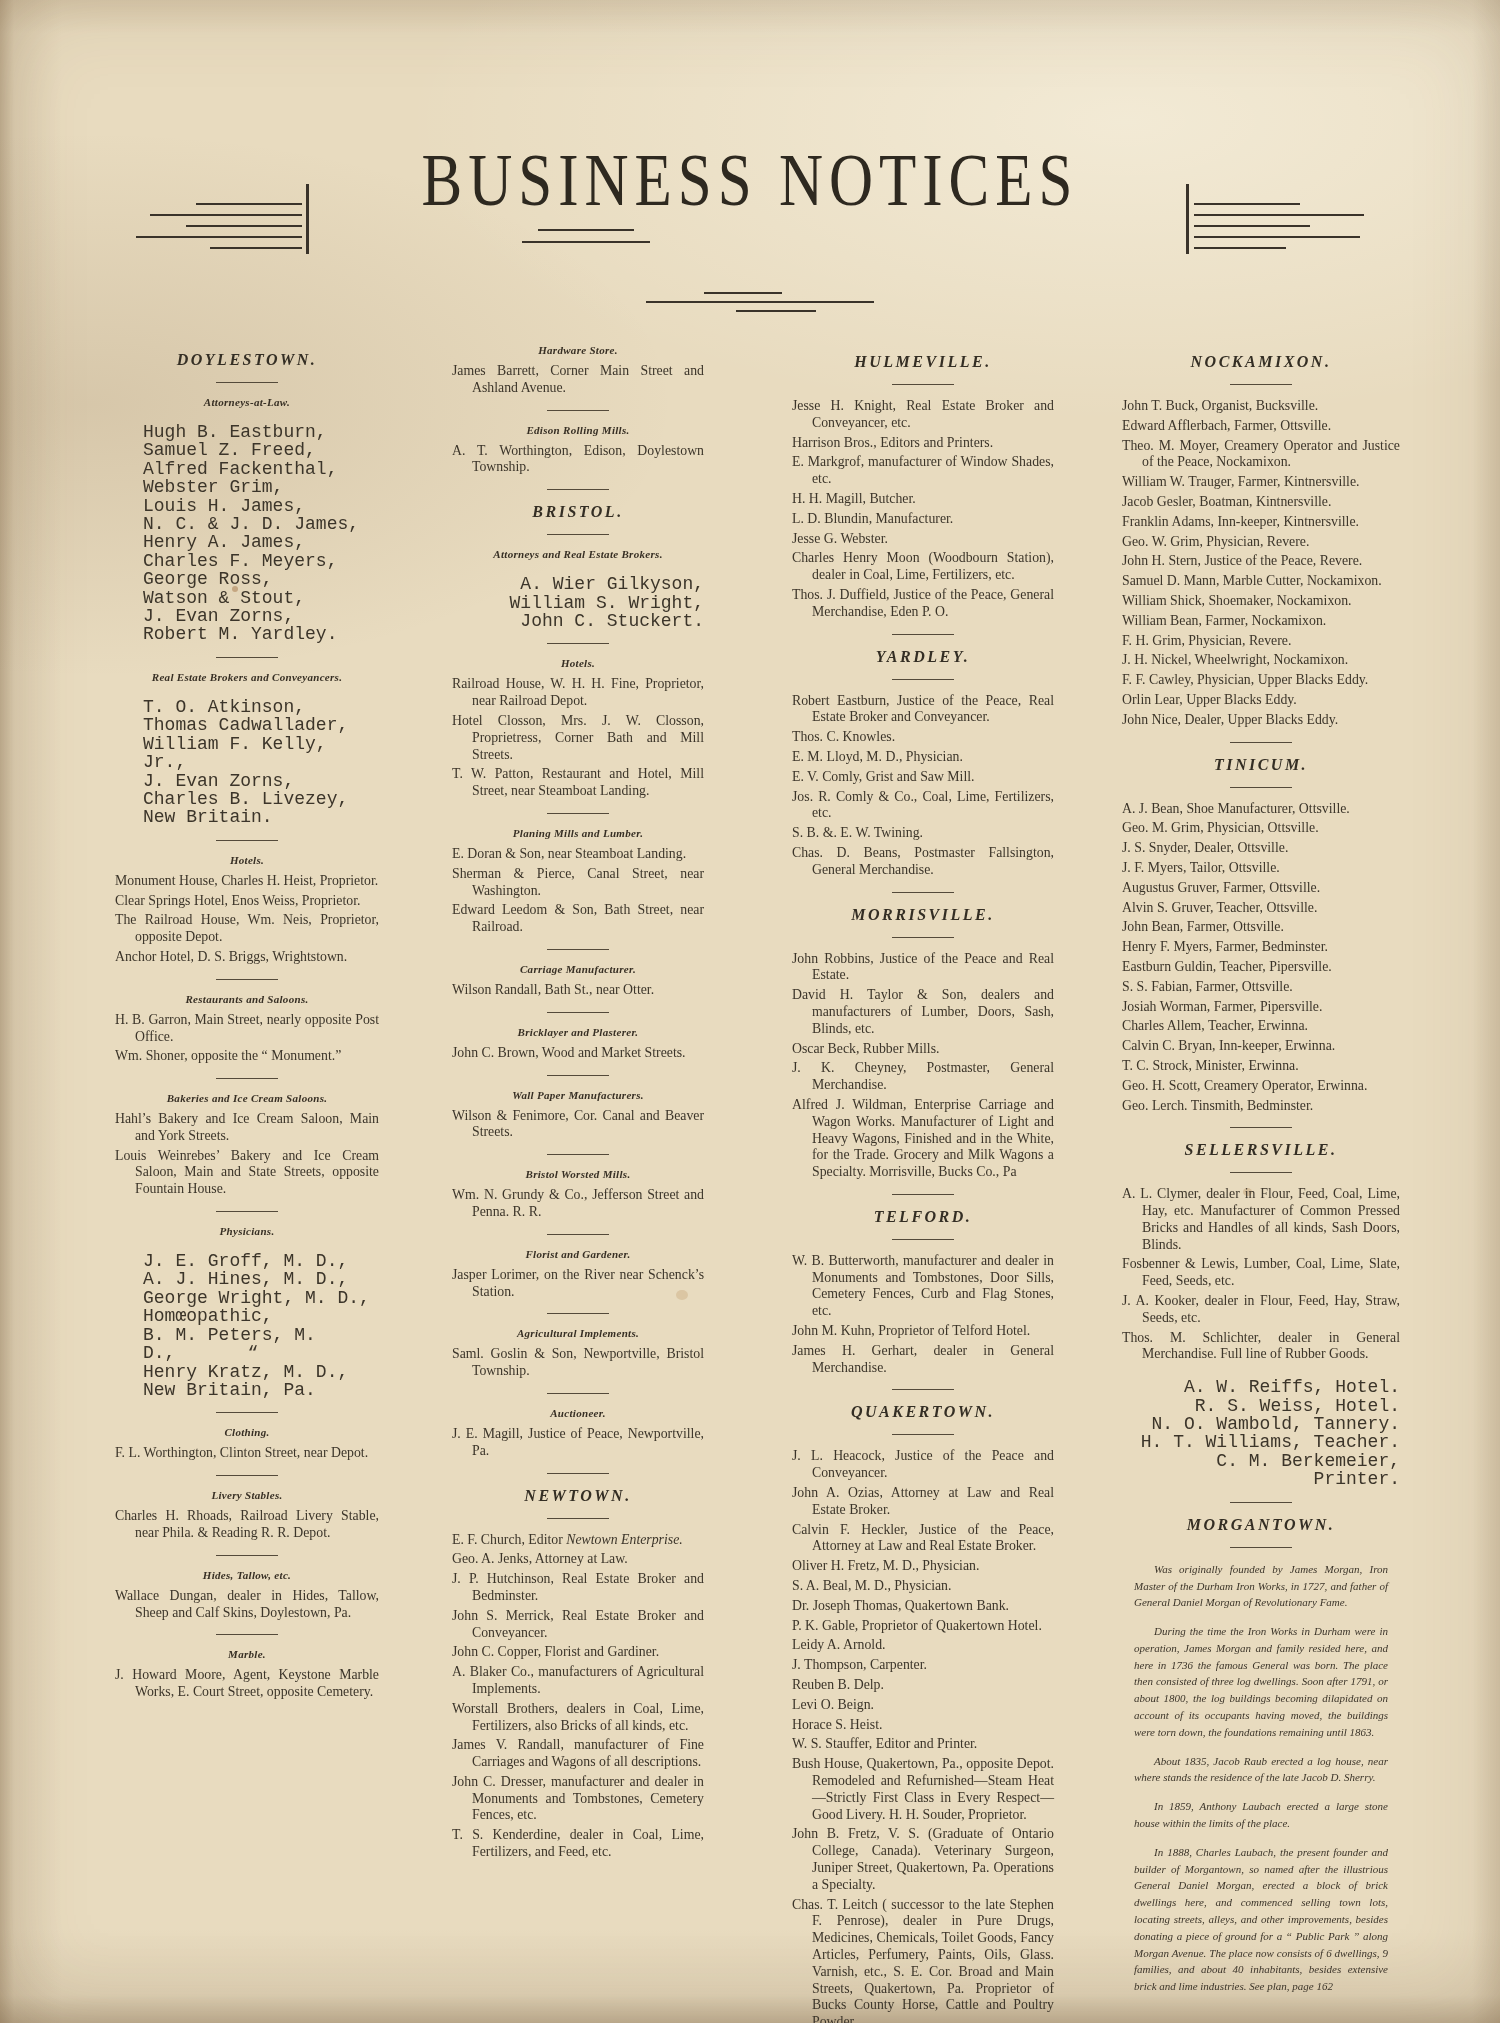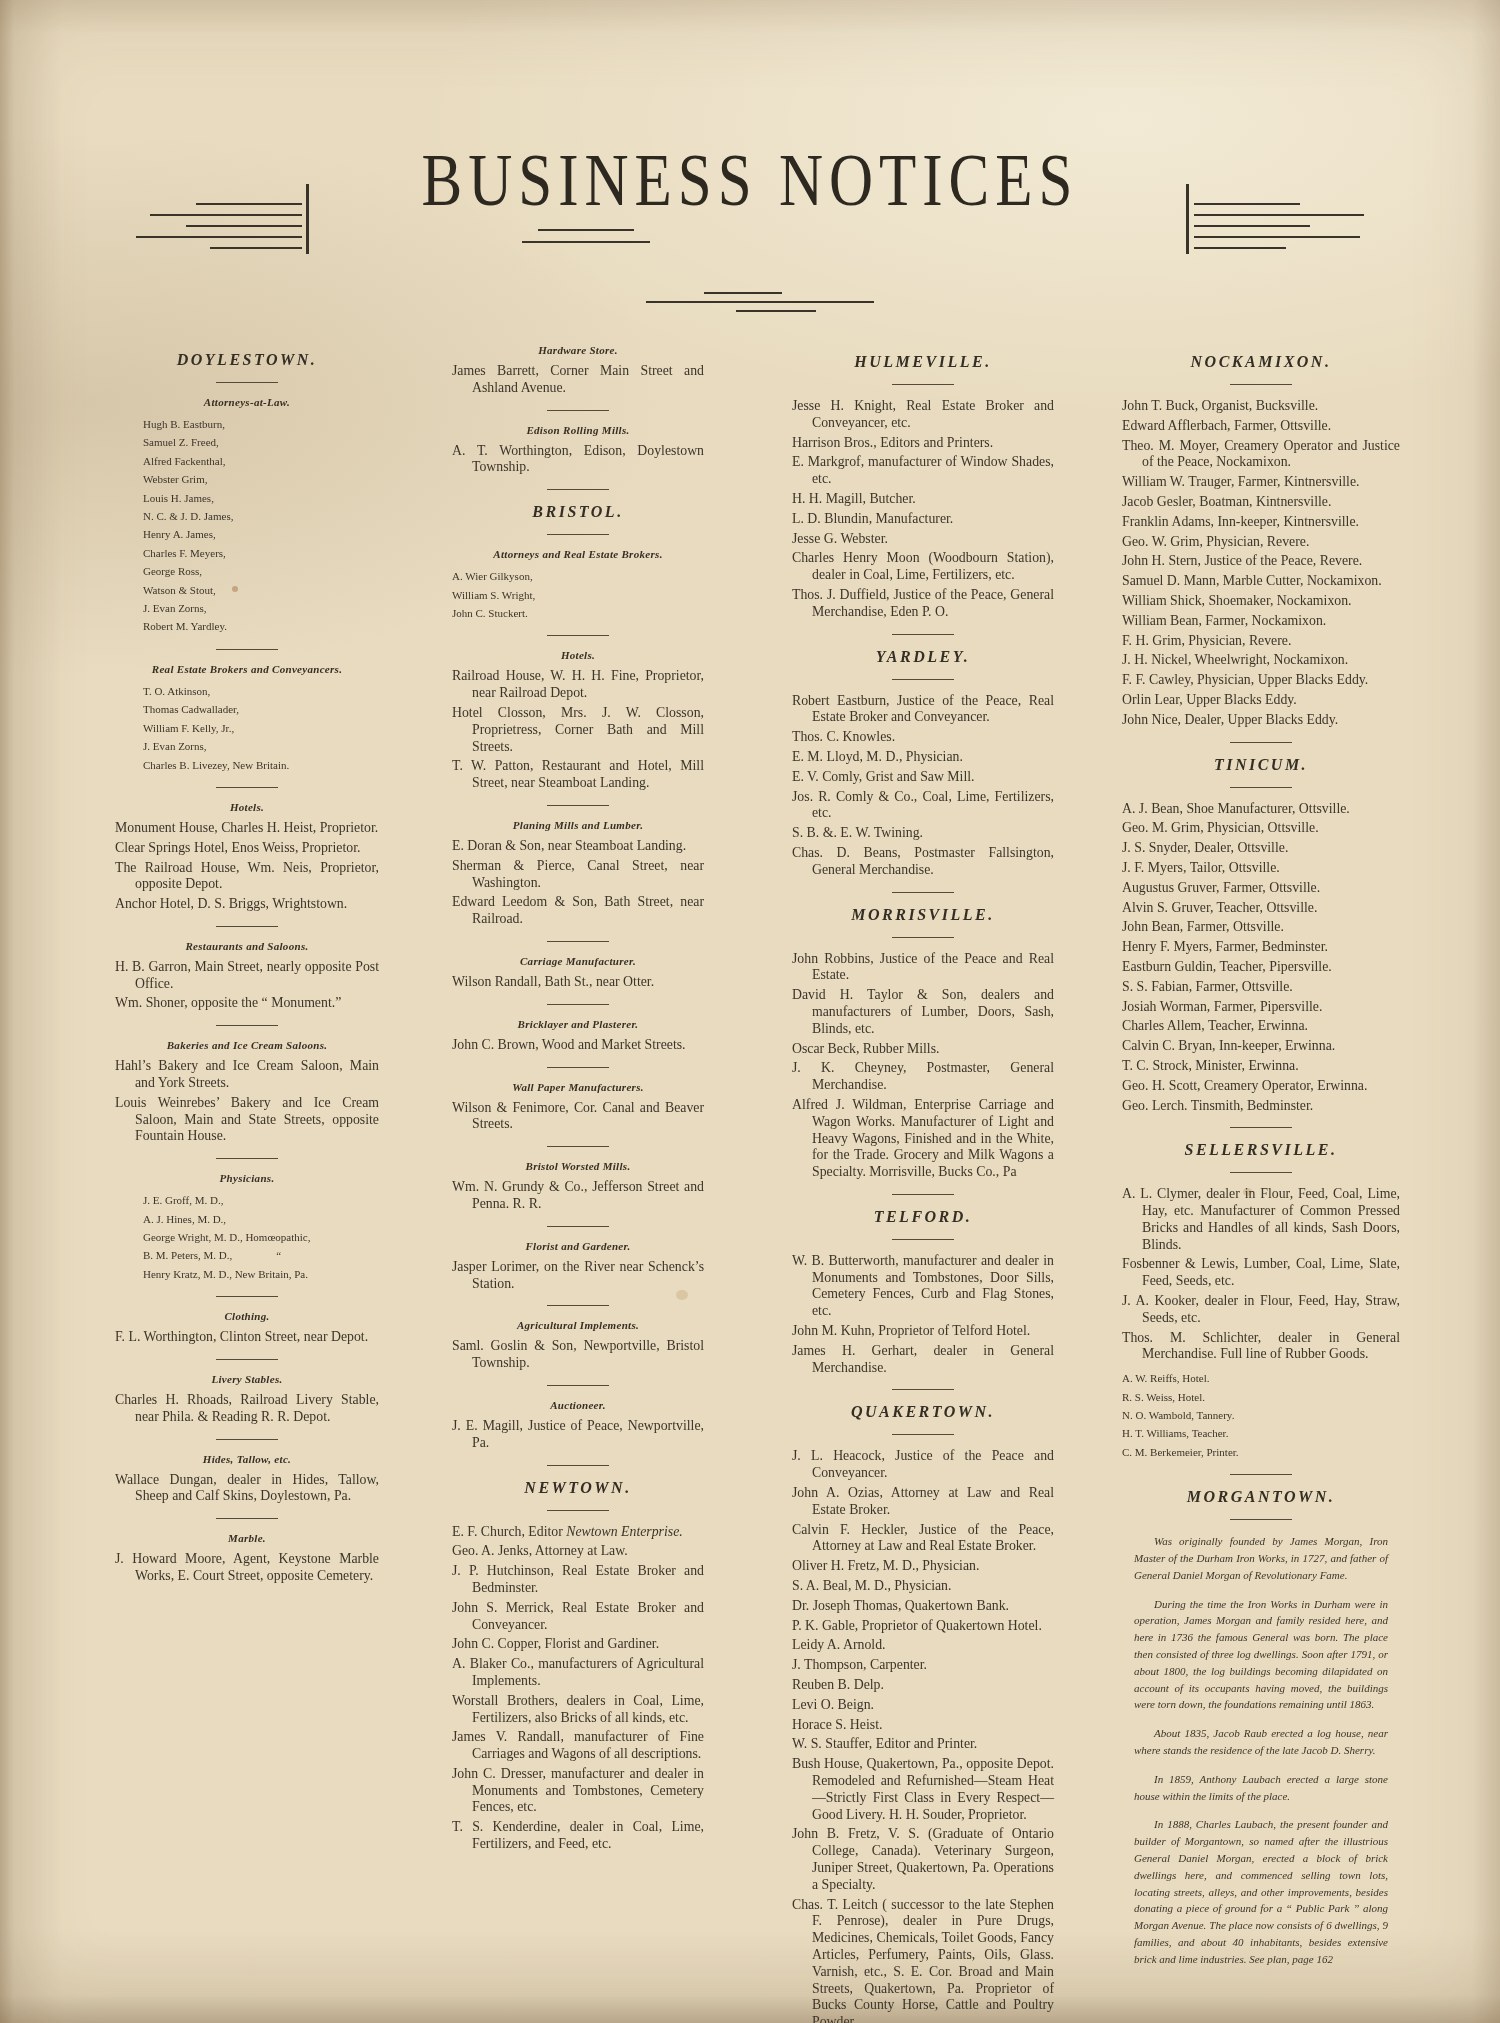--- a/index.html
+++ b/index.html
@@ -35,22 +35,22 @@
   .cat {
     text-align:center; font-style:italic; font-weight:bold; font-size:11px;
     letter-spacing:.3px; color:#372f24; margin:0 0 7px;
   }
   .rule { width:62px; border:0; border-top:1.6px solid #544a3a; margin:13px auto; }
   .entry {
     font-size:13.8px; line-height:16.8px; text-align:justify;
     padding-left:20px; text-indent:-20px; margin:0 0 3px;
   }
   .entry i { }
-  .names { margin:6px 0 4px; padding-left:28px; font-size:11px; }
-  .names.center { padding-left:0; text-align:left; }
+  .names { margin:15px 0 4px; padding-left:28px; font-size:18px;font-family:Liberation Mono, monospace; }
+  .names.center { padding-left:0; text-align:right; }
   .names div { line-height:18.4px; }
   .para { font-size:11px; line-height:16.8px; text-align:justify; text-indent:20px; margin:12px;font-style:italic; }
   .speck { position:absolute; border-radius:50%; }
 </style>
 </head>
 <body>
 
 <div class="page">
 
   <div class="masthead">

